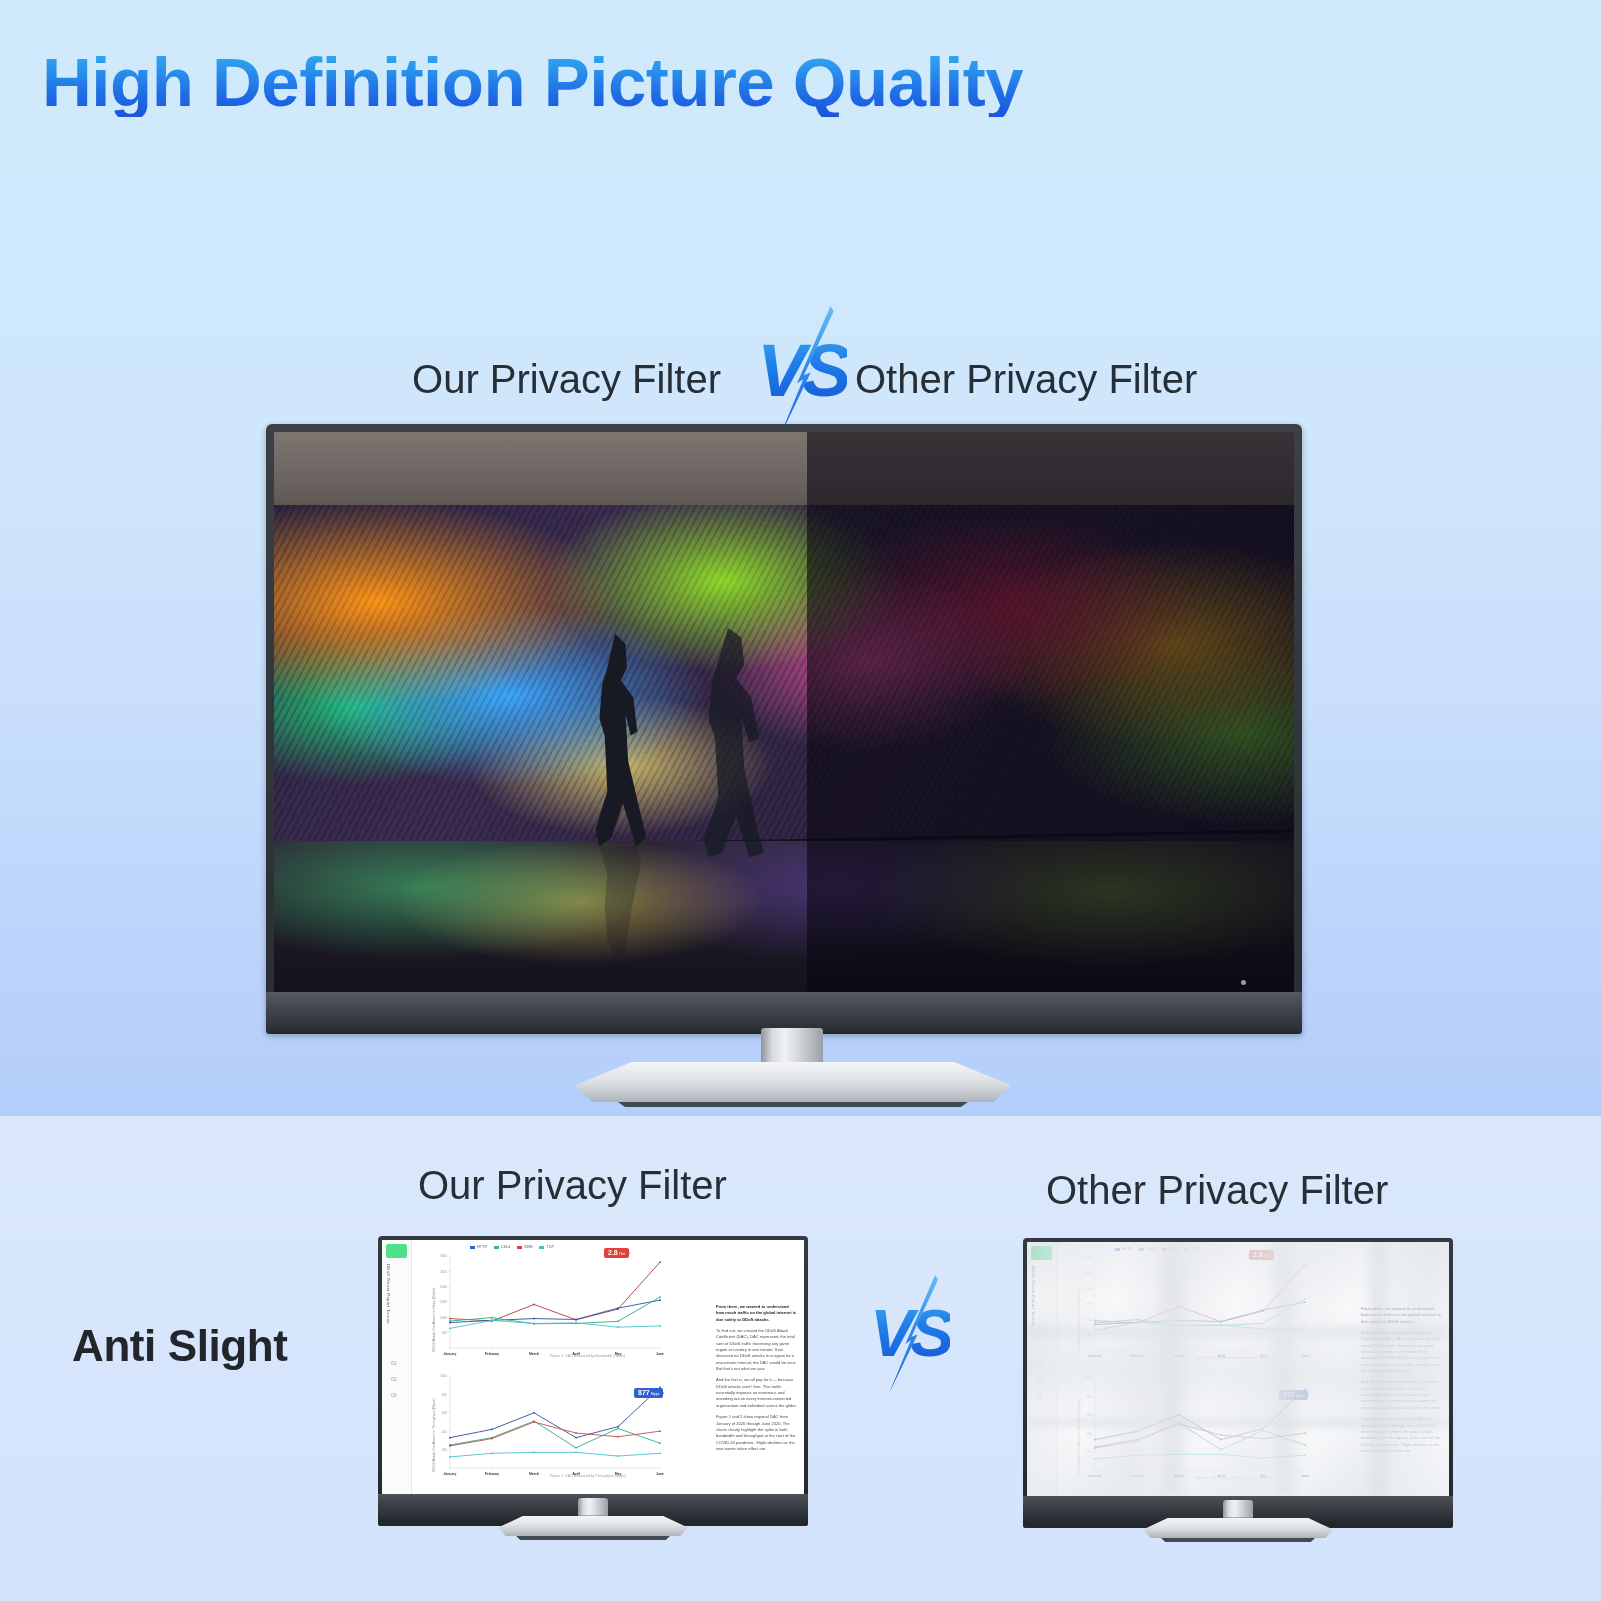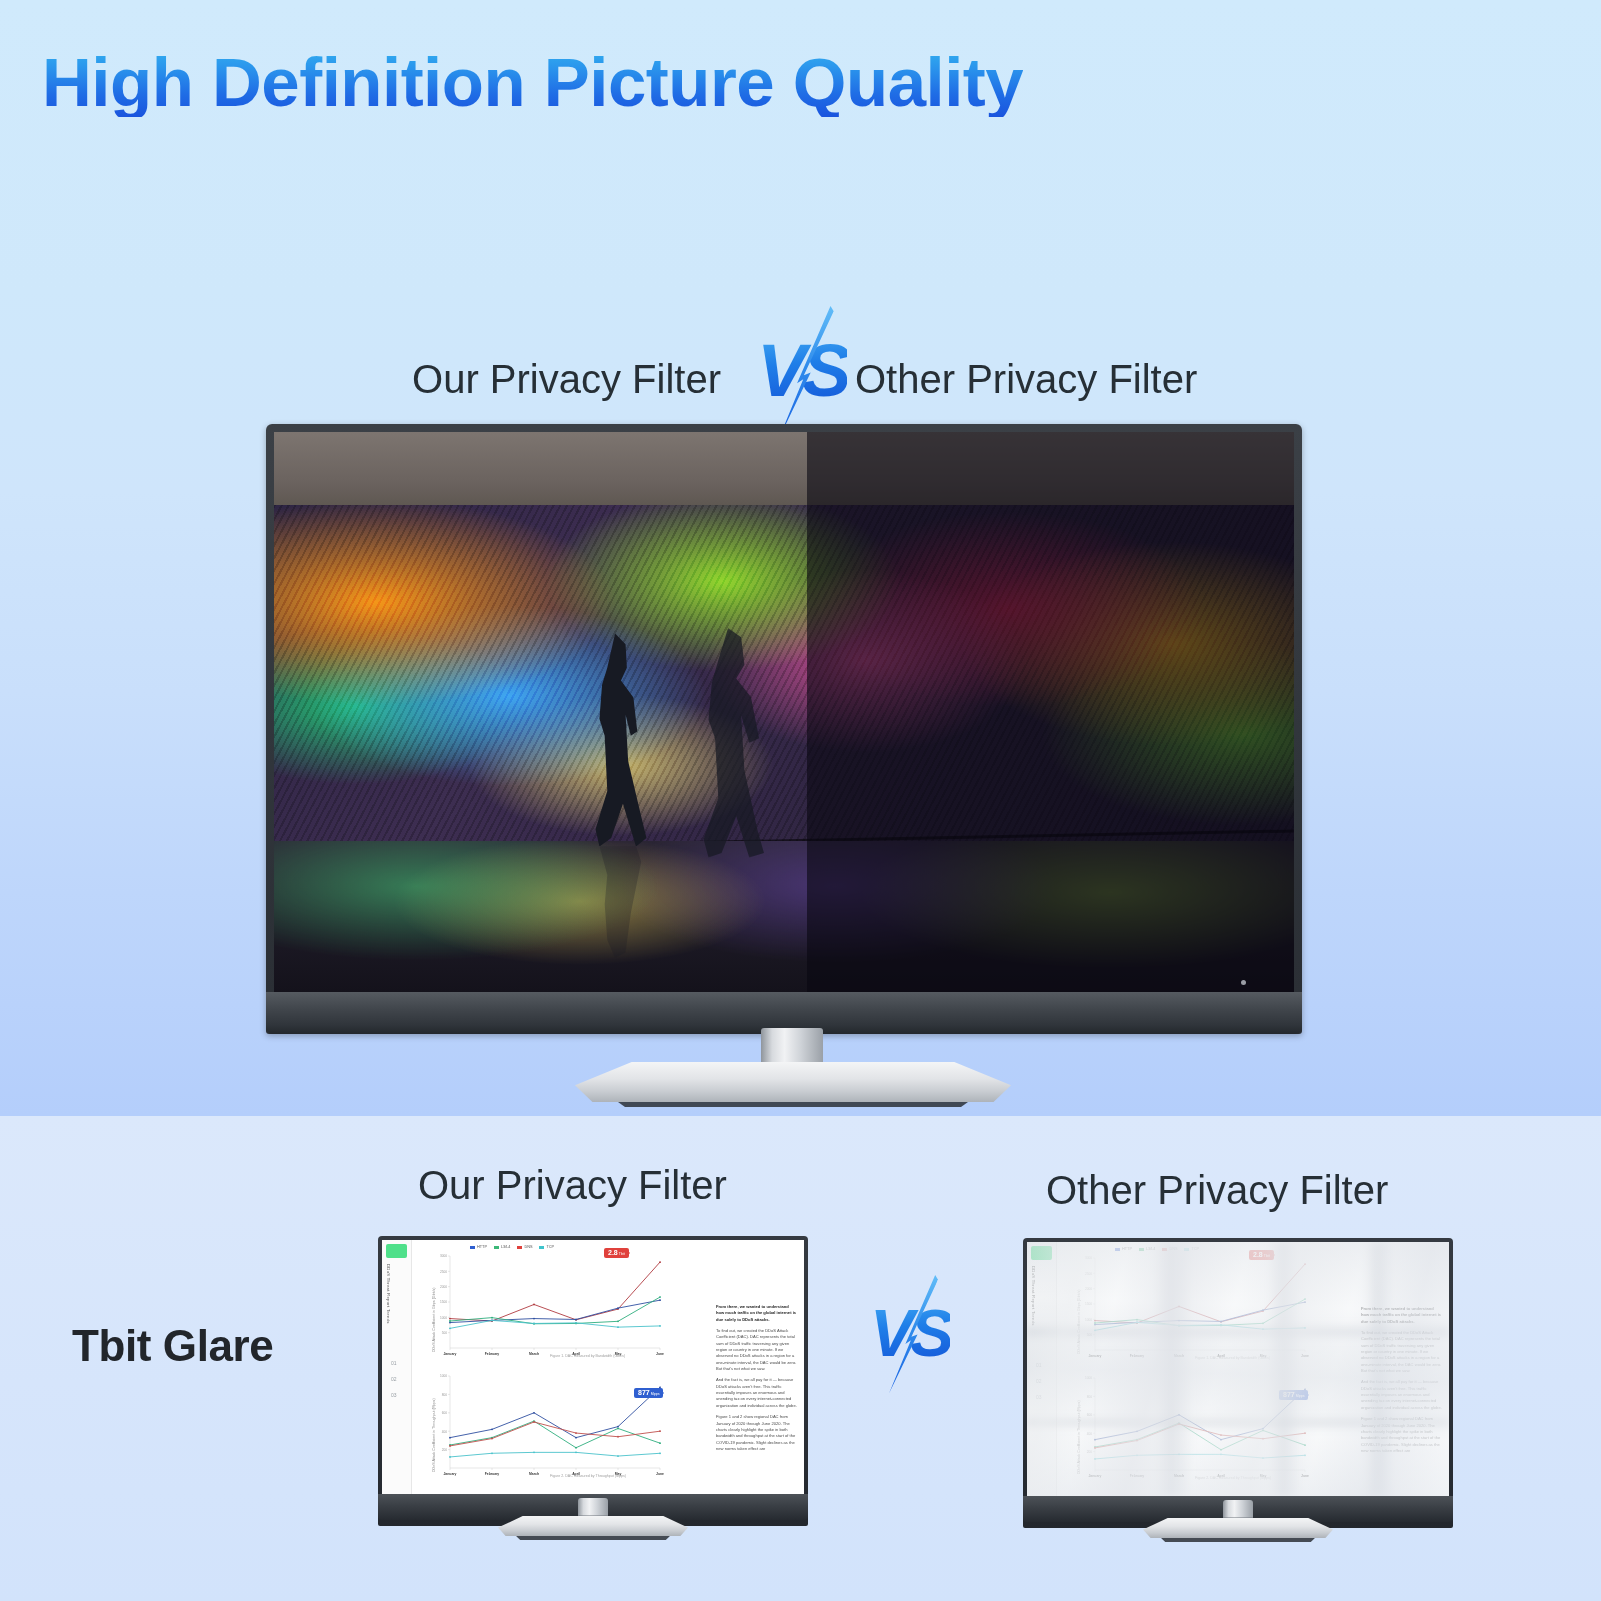--- a/index.html
+++ b/index.html
@@ -553,21 +553,21 @@
       <div id="power-dot"></div>
     </div>
 
     <div class="stand-neck" id="big-neck"></div>
     <div class="stand-base-shadow" id="big-base-shadow"></div>
     <div class="stand-base" id="big-base"></div>
   </section>
 
   <section id="bottom-section"></section>
 
-  <span id="anti-glare">Tbit Glare</span>
+  <span id="anti-glare">Anti Slight</span>
 
   <span class="bot-title" id="bot-title-ours">Our Privacy Filter</span>
   <span class="bot-title" id="bot-title-other">Other Privacy Filter</span>
 
   <div class="vs-logo" id="vs-bottom">
     <span class="vs-text">VS</span>
     <span class="bolt"></span>
   </div>
 
   <div class="mini" id="mini-ours">

